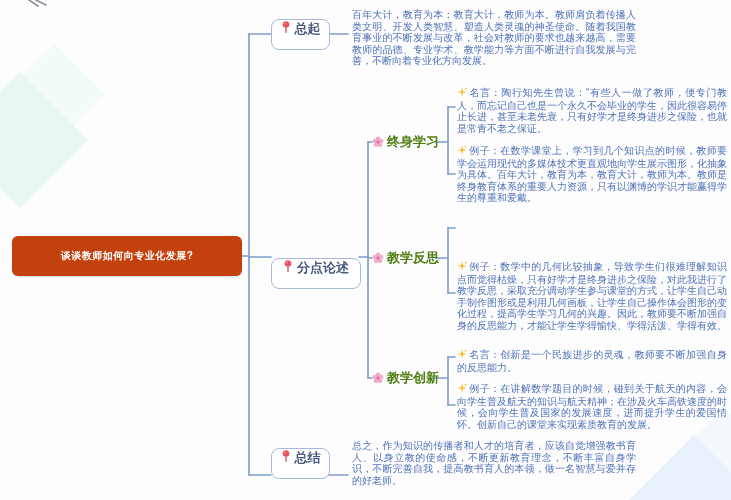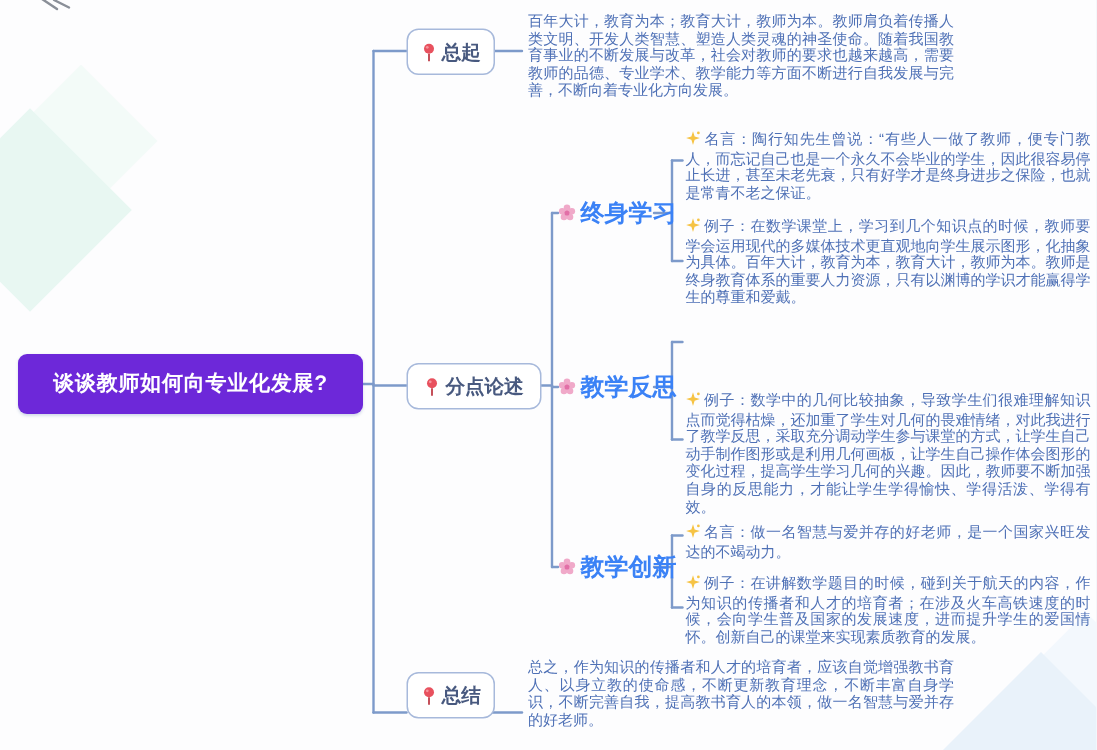--- a/index.html
+++ b/index.html
@@ -14,42 +14,42 @@
   .deco-mint{left:-28px;top:92px;width:96px;height:96px;background:#e8f7f2;}
   .deco-blue-light{left:676px;top:428px;width:96px;height:96px;background:#f3f8fd;}
   .deco-blue{left:628px;top:462px;width:132px;height:132px;background:#e9f2fa;}
   .corner-scribble{position:absolute;left:24px;top:-4px;z-index:0;}
 
   .connectors{position:absolute;left:0;top:0;z-index:1;}
 
   
   .main-topic{
     position:absolute;left:12px;top:236px;width:230px;height:40px;z-index:2;
-    background:#6d28d9;border-radius:6px;color:#ffffff;
-    font-size:14px;font-weight:bold;letter-spacing:.5px;
+    background:#c2410c;border-radius:6px;color:#ffffff;
+    font-size:10px;font-weight:bold;letter-spacing:.5px;
     display:flex;align-items:center;justify-content:center;
     box-shadow:0 1px 2px rgba(90,120,170,.25);
     cursor:pointer;
   }
 
   
   .branch-node{
     position:absolute;z-index:2;background:#ffffff;
     border:1.4px solid #a7b9db;border-radius:8px;
-    display:flex;align-items:center;justify-content:center;gap:4px;
+    display:flex;justify-content:center;gap:4px;
     cursor:pointer;
   }
   .branch-label{font-size:13px;color:#48597f;font-weight:bold;}
 
   
   .sub-node{
     position:absolute;z-index:2;height:18px;
     display:flex;align-items:center;gap:3px;cursor:pointer;
   }
-  .sub-label{font-size:16px;color:#3b82f6;font-weight:bold;white-space:nowrap;}
+  .sub-label{font-size:13px;color:#4d7c0f;font-weight:bold;white-space:nowrap;}
 
   
   .para{
     position:absolute;z-index:2;
     font-size:10px;line-height:11.6px;color:#4f71b6;
     text-align:justify;cursor:pointer;
   }
   .icon{display:inline-flex;vertical-align:-1px;}
   .sparkle{display:inline-block;vertical-align:-1px;margin-right:2px;}
 </style>
@@ -101,21 +101,21 @@
     <span class="icon">
       <svg width="10" height="14" viewBox="0 0 12 16">
         <circle cx="6" cy="5" r="4" fill="#e8515e"></circle>
         <circle cx="4.6" cy="3.8" r="1.1" fill="#f5949c"></circle>
         <path d="M6 9 V15" stroke="#c2454f" stroke-width="1.5"></path>
       </svg>
     </span>
     <span class="branch-label">总起</span>
   </div>
 
-  <div class="branch-node" style="left:271px;top:242px;width:88px;height:29px">
+  <div class="branch-node" style="left:271px;top:258px;width:88px;height:29px">
     <span class="icon">
       <svg width="10" height="14" viewBox="0 0 12 16">
         <circle cx="6" cy="5" r="4" fill="#e8515e"></circle>
         <circle cx="4.6" cy="3.8" r="1.1" fill="#f5949c"></circle>
         <path d="M6 9 V15" stroke="#c2454f" stroke-width="1.5"></path>
       </svg>
     </span>
     <span class="branch-label">分点论述</span>
   </div>
 
@@ -187,27 +187,27 @@
 
   <div class="para" style="left:457px;top:87px;width:270px"><span class="sparkle"><svg width="10" height="10" viewBox="0 0 12 12">
           <path d="M6 0.5 L7.3 4.7 L11.5 6 L7.3 7.3 L6 11.5 L4.7 7.3 L0.5 6 L4.7 4.7 Z" fill="#f6c344"></path>
           <circle cx="10.3" cy="1.9" r="1.1" fill="#f6c344"></circle>
         </svg></span><span>名言：陶行知先生曾说：“有些人一做了教师，便专门教人，而忘记自己也是一个永久不会毕业的学生，因此很容易停止长进，甚至未老先衰，只有好学才是终身进步之保险，也就是常青不老之保证。</span></div>
 
 
   <div class="para" style="left:457px;top:261px;width:270px"><span class="sparkle"><svg width="10" height="10" viewBox="0 0 12 12">
           <path d="M6 0.5 L7.3 4.7 L11.5 6 L7.3 7.3 L6 11.5 L4.7 7.3 L0.5 6 L4.7 4.7 Z" fill="#f6c344"></path>
           <circle cx="10.3" cy="1.9" r="1.1" fill="#f6c344"></circle>
-        </svg></span><span>例子：数学中的几何比较抽象，导致学生们很难理解知识点而觉得枯燥，还加重了学生对几何的畏难情绪，对此我进行了教学反思，采取充分调动学生参与课堂的方式，让学生自己动手制作图形或是利用几何画板，让学生自己操作体会图形的变化过程，提高学生学习几何的兴趣。因此，教师要不断加强自身的反思能力，才能让学生学得愉快、学得活泼、学得有效。</span></div>
+        </svg></span><span>例子：数学中的几何比较抽象，导致学生们很难理解知识点而觉得枯燥，只有好学才是终身进步之保险，对此我进行了教学反思，采取充分调动学生参与课堂的方式，让学生自己动手制作图形或是利用几何画板，让学生自己操作体会图形的变化过程，提高学生学习几何的兴趣。因此，教师要不断加强自身的反思能力，才能让学生学得愉快、学得活泼、学得有效。</span></div>
 
   <div class="para" style="left:457px;top:349px;width:270px"><span class="sparkle"><svg width="10" height="10" viewBox="0 0 12 12">
           <path d="M6 0.5 L7.3 4.7 L11.5 6 L7.3 7.3 L6 11.5 L4.7 7.3 L0.5 6 L4.7 4.7 Z" fill="#f6c344"></path>
           <circle cx="10.3" cy="1.9" r="1.1" fill="#f6c344"></circle>
-        </svg></span><span>名言：做一名智慧与爱并存的好老师，是一个国家兴旺发达的不竭动力。</span></div>
+        </svg></span><span>名言：创新是一个民族进步的灵魂，教师要不断加强自身的反思能力。</span></div>
 
   <div class="para" style="left:457px;top:383px;width:270px"><span class="sparkle"><svg width="10" height="10" viewBox="0 0 12 12">
           <path d="M6 0.5 L7.3 4.7 L11.5 6 L7.3 7.3 L6 11.5 L4.7 7.3 L0.5 6 L4.7 4.7 Z" fill="#f6c344"></path>
           <circle cx="10.3" cy="1.9" r="1.1" fill="#f6c344"></circle>
-        </svg></span><span>例子：在讲解数学题目的时候，碰到关于航天的内容，作为知识的传播者和人才的培育者；在涉及火车高铁速度的时候，会向学生普及国家的发展速度，进而提升学生的爱国情怀。创新自己的课堂来实现素质教育的发展。</span></div>
+        </svg></span><span>例子：在讲解数学题目的时候，碰到关于航天的内容，会向学生普及航天的知识与航天精神；在涉及火车高铁速度的时候，会向学生普及国家的发展速度，进而提升学生的爱国情怀。创新自己的课堂来实现素质教育的发展。</span></div>
 
   <div class="para" style="left:352px;top:440px;width:284px">总之，作为知识的传播者和人才的培育者，应该自觉增强教书育人、以身立教的使命感，不断更新教育理念，不断丰富自身学识，不断完善自我，提高教书育人的本领，做一名智慧与爱并存的好老师。</div>
 
 </div>
 
 </body></html>

